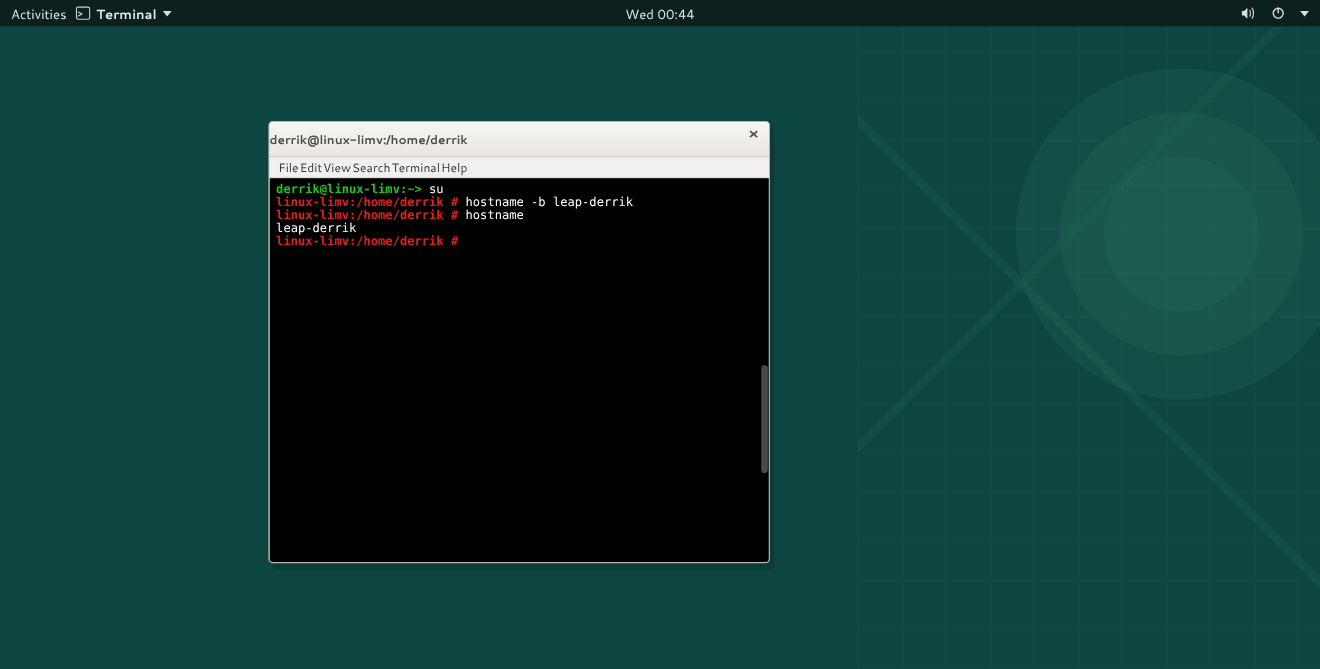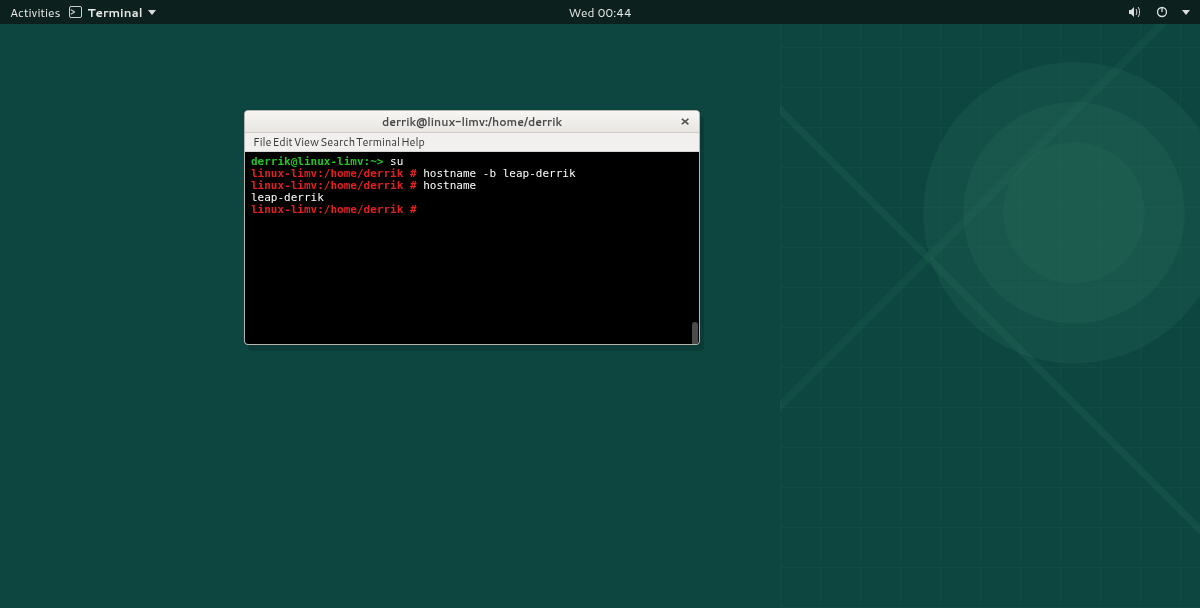--- a/index.html
+++ b/index.html
@@ -61,45 +61,45 @@
     position:absolute;
     left:244px; top:110px;
     width:456px;
     background:#f2f0ee;
     border:1px solid #b6b3ae;
     border-radius:4px;
     box-shadow: 4px 6px 0 rgba(0,0,0,0.15);
     overflow:hidden;
   }
   .titlebar {
-    height:22px;
+    height:32px;
     background:linear-gradient(#f7f6f4,#e9e6e2);
     border-bottom:1px solid #cfccc7;
-    display:flex; align-items:center; justify-content:center;
+    display:flex; align-items:center; justify-content:flex-start;
     font-size:11px; color:#4a4a4a; font-weight:600;
     position:relative;
   }
   .titlebar .close {
     position:absolute; right:6px; top:3px;
     width:16px;height:16px; line-height:14px; text-align:center;
     font-size:14px; color:#555; cursor:pointer;
   }
   .menubar {
     height:19px;
     background:#f2f0ee;
     border-bottom:1px solid #d7d4cf;
     display:flex; align-items:center; gap:1px;
     padding:0 8px;
     font-size:11px; color:#3a3a3a;
   }
   .menubar span { cursor:default; }
 
   .term-body {
     background:#000;
-    height:192px;
+    height:349px;
     position:relative;
     font-family:"DejaVu Sans Mono","Liberation Mono",monospace;
     font-size:11px;
     line-height:12px;
     color:#fff;
     padding:4px 6px;
   }
   .term-body .scrollbar{
     position:absolute; right:1px; top:170px; width:6px; height:98px;
     background:#4a4a4a; border-radius:3px;

